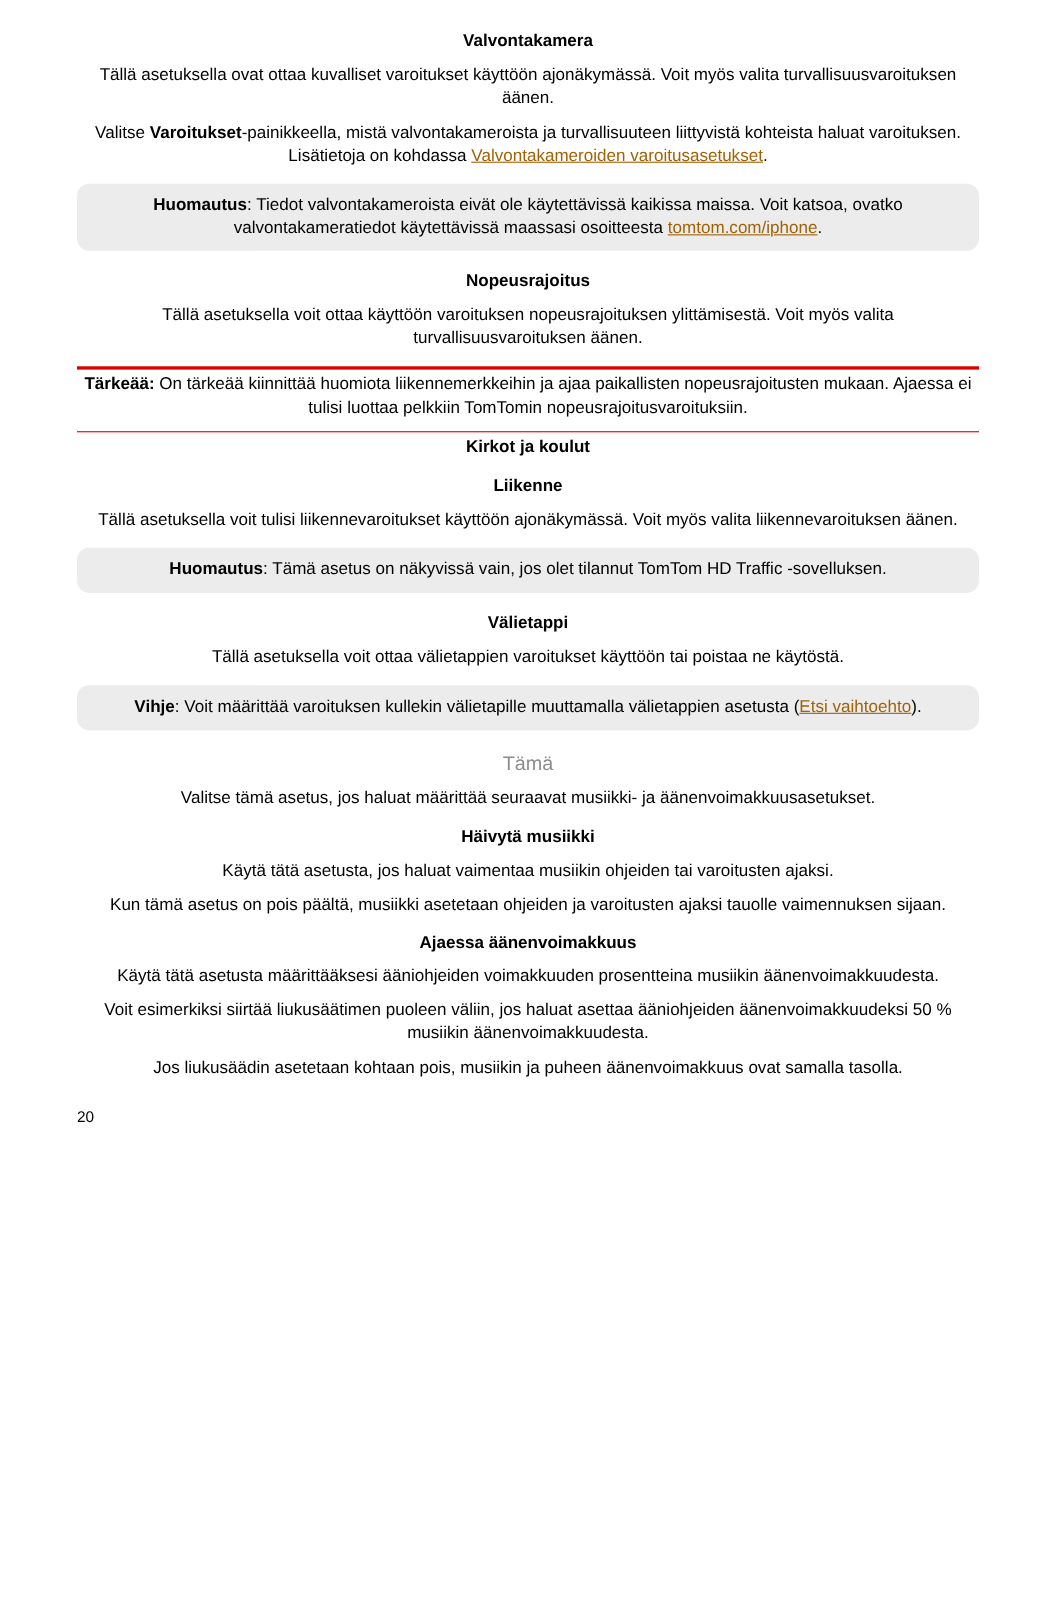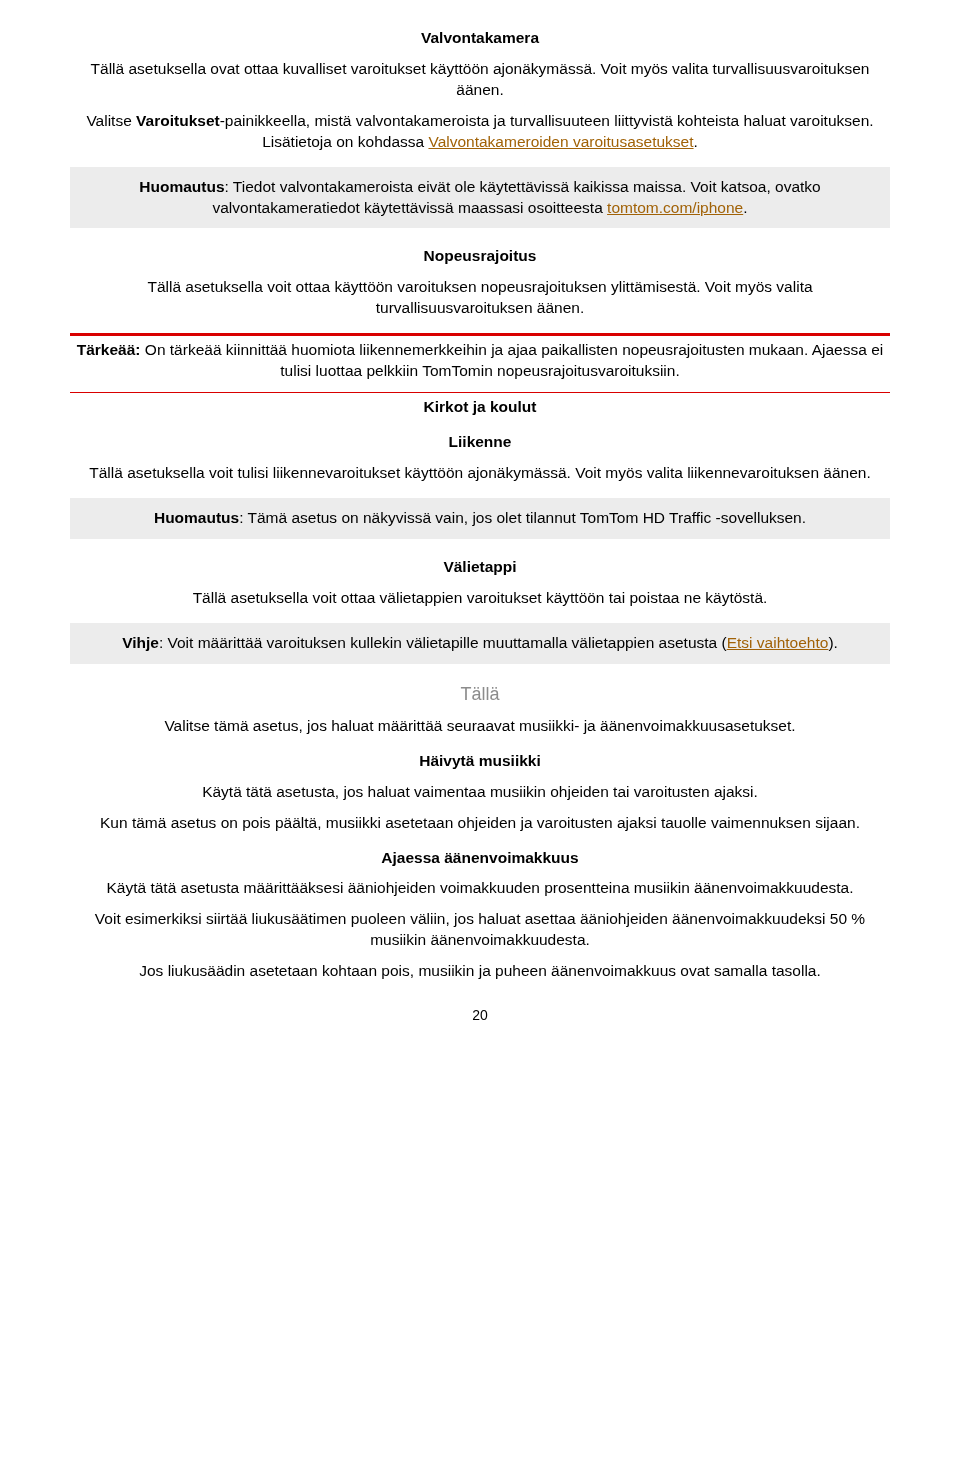--- a/index.html
+++ b/index.html
@@ -11,28 +11,29 @@
     color: #000;
     padding: 28px 70px 30px 70px;
   }
   .h-bold { font-weight: bold; margin-bottom: 10px; }
   .h-grey { color: #8c8c8c; font-size: 18px; margin-bottom: 10px; }
   p { margin-bottom: 10px; }
   .note-box {
     background: #ececec;
     padding: 10px 12px;
     margin: 14px 0 18px 0;
+    border-radius: 11px;
   }
   .note-box .p { margin-bottom: 0; }
   .link { color: #a16207; text-decoration: underline; }
   hr.rule-red-thick { border: none; border-top: 3px solid #d90000; margin: 4px 0; }
   hr.rule-red-thin  { border: none; border-top: 1px solid #d90000; margin: 0 0 4px 0; }
   .section-gap { margin-top: 4px; }
   .inner-block { margin-bottom: 14px; }
-  .page-number { text-align: center; margin-top: 24px; font-size: 14px; }
+  .page-number { text-align: left; margin-top: 24px; font-size: 14px; }
   .bold { font-weight: bold; }
 </style>
 </head>
 <body>
 
 <div class="inner-block">
   <p class="h-bold">Valvontakamera</p>
   <p>Tällä asetuksella ovat ottaa kuvalliset varoitukset käyttöön ajonäkymässä. Voit myös valita turvallisuusvaroituksen äänen.</p>
   <p>
     <span>Valitse </span><span class="bold">Varoitukset</span><span>-painikkeella, mistä valvontakameroista ja turvallisuuteen liittyvistä kohteista haluat varoituksen. Lisätietoja on kohdassa </span><span class="link">Valvontakameroiden varoitusasetukset</span><span>.</span>
@@ -76,21 +77,21 @@
   <p>Tällä asetuksella voit ottaa välietappien varoitukset käyttöön tai poistaa ne käytöstä.</p>
 </div>
 
 <div class="note-box">
   <p class="p">
     <span class="bold">Vihje</span><span>: Voit määrittää varoituksen kullekin välietapille muuttamalla välietappien asetusta (</span><span class="link">Etsi vaihtoehto</span><span>).</span>
   </p>
 </div>
 
 <div class="inner-block section-gap">
-  <p class="h-grey">Tällä</p>
+  <p class="h-grey">Tämä</p>
   <p>Valitse tämä asetus, jos haluat määrittää seuraavat musiikki- ja äänenvoimakkuusasetukset.</p>
 </div>
 
 <div class="inner-block section-gap">
   <p class="h-bold">Häivytä musiikki</p>
   <p>Käytä tätä asetusta, jos haluat vaimentaa musiikin ohjeiden tai varoitusten ajaksi.</p>
   <p>Kun tämä asetus on pois päältä, musiikki asetetaan ohjeiden ja varoitusten ajaksi tauolle vaimennuksen sijaan.</p>
 </div>
 
 <div class="inner-block section-gap">

